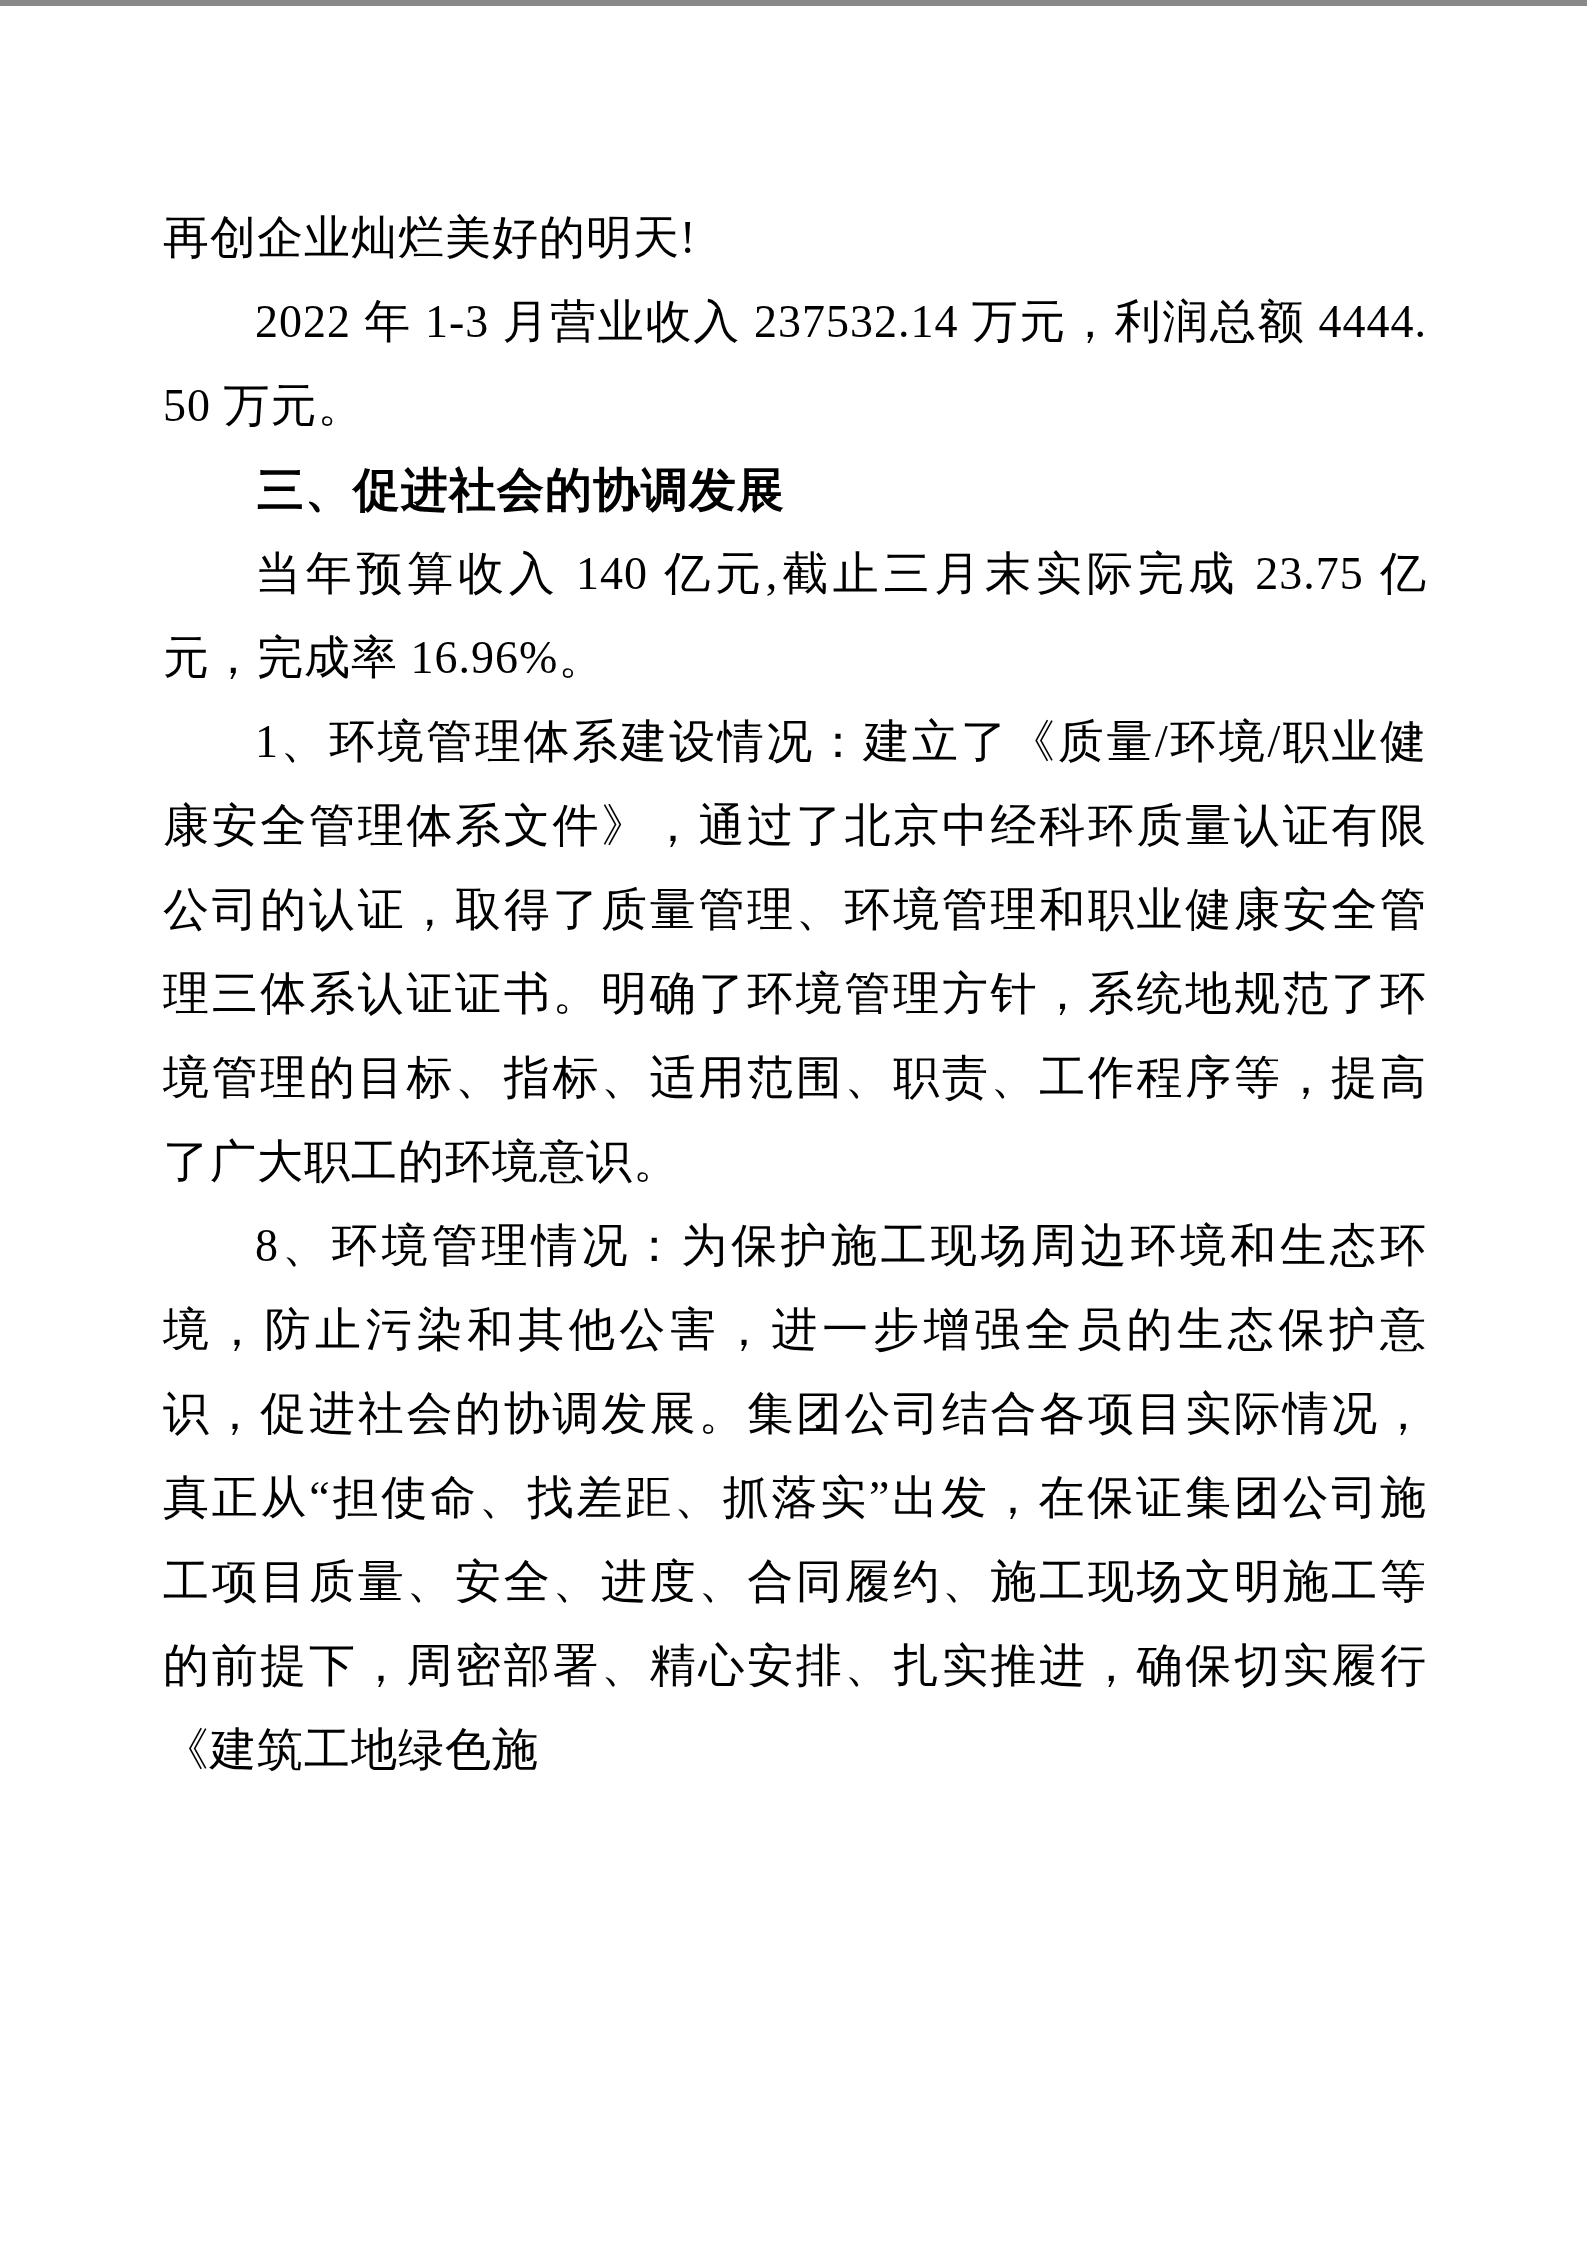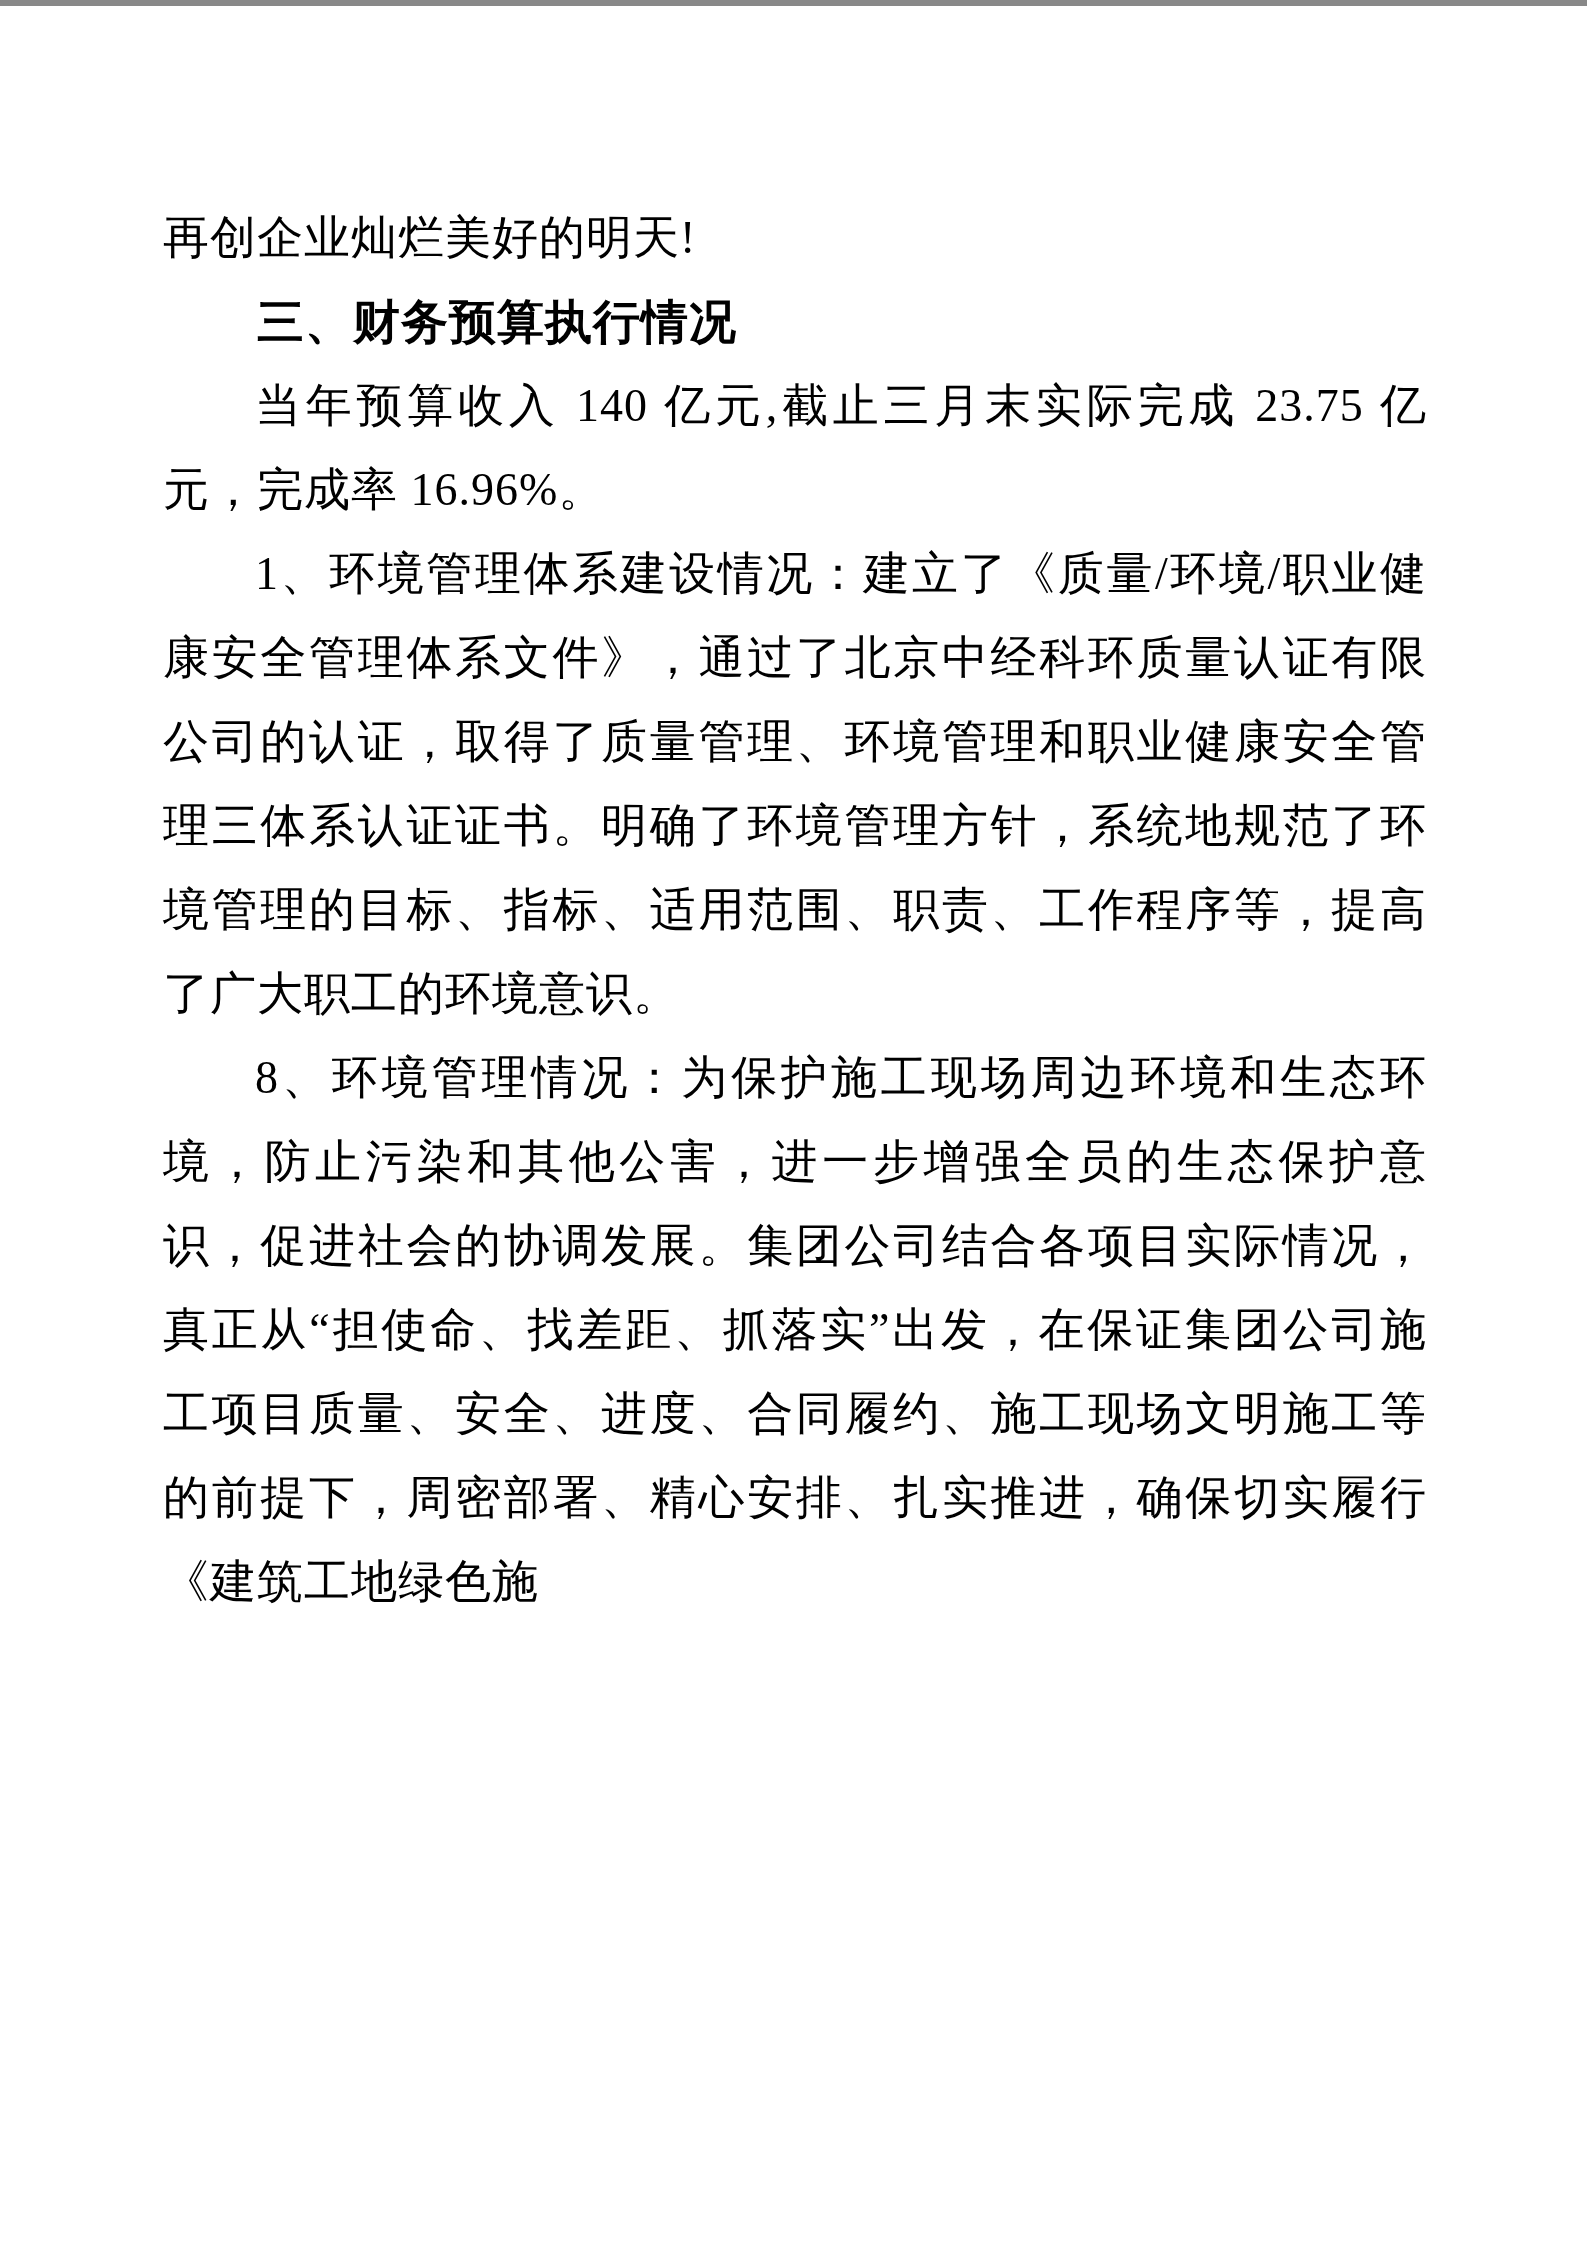--- a/index.html
+++ b/index.html
@@ -46,22 +46,23 @@
   }
 </style>
 </head>
 <body>
 
 <div class="page">
   <p class="block body-text">再创企业灿烂美好的明天!</p>
 
 
 
+  <p class="block body-text indent">2022 年 1-3 月营业收入 237532.14 万元，利润总额 4444.50 万元。</p>
 
-  <p class="block heading-serif indent">三、财务预算执行情况</p>
+  <p class="block heading-serif indent">三、促进社会的协调发展</p>
 
   <p class="block body-text indent">当年预算收入 140 亿元,截止三月末实际完成 23.75 亿元，完成率 16.96%。</p>
 
 
   <p class="block body-text indent">1、环境管理体系建设情况：建立了《质量/环境/职业健康安全管理体系文件》，通过了北京中经科环质量认证有限公司的认证，取得了质量管理、环境管理和职业健康安全管理三体系认证证书。明确了环境管理方针，系统地规范了环境管理的目标、指标、适用范围、职责、工作程序等，提高了广大职工的环境意识。</p>
 
   <p class="block body-text indent">8、环境管理情况：为保护施工现场周边环境和生态环境，防止污染和其他公害，进一步增强全员的生态保护意识，促进社会的协调发展。集团公司结合各项目实际情况，真正从“担使命、找差距、抓落实”出发，在保证集团公司施工项目质量、安全、进度、合同履约、施工现场文明施工等的前提下，周密部署、精心安排、扎实推进，确保切实履行《建筑工地绿色施</p>
 </div>
 
 </body></html>

